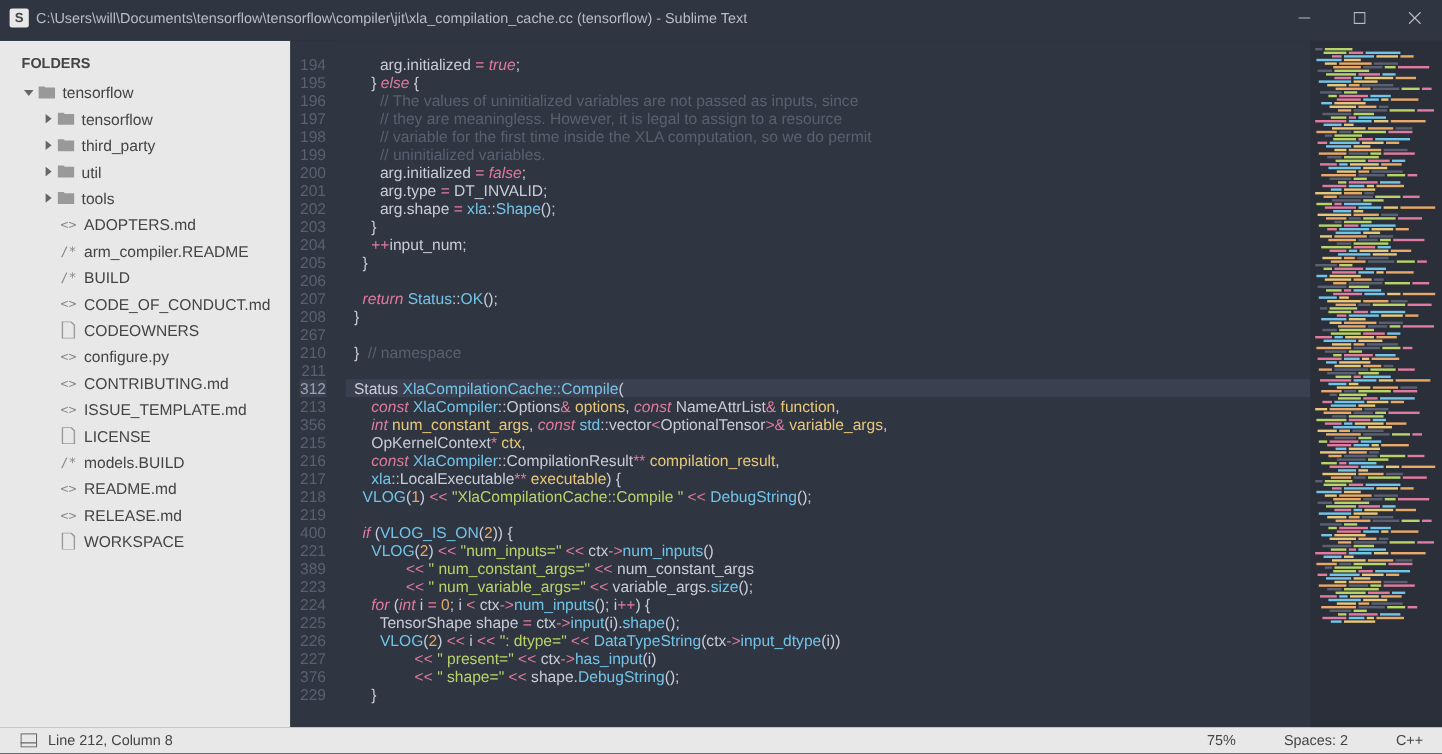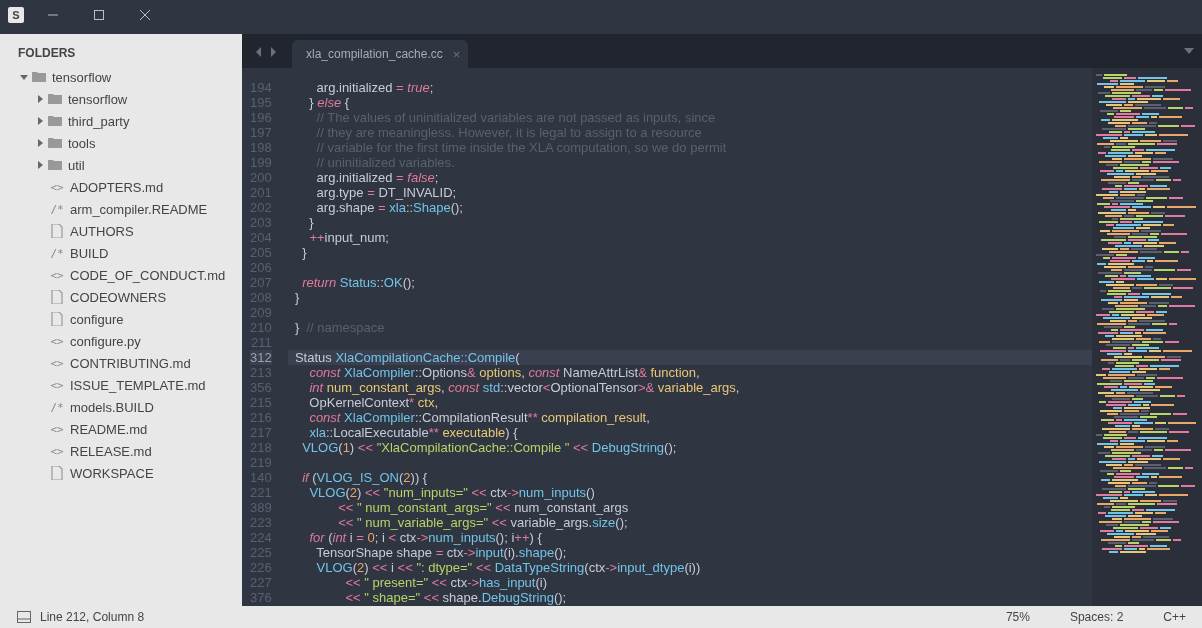--- a/index.html
+++ b/index.html
@@ -75,20 +75,21 @@
 .statusbar { height: 22px; background: #e8e8e8; display: flex; align-items: center; padding: 0 16px; font-size: 12px; color: #444; }
 .statusbar .left { flex: 1; display: flex; align-items: center; }
 .sb-icon { width: 16px; height: 16px; margin-right: 8px; display: inline-flex; align-items: center; justify-content: center; color: #666; }
 .statusbar .right { display: flex; gap: 40px; }
 </style>
 </head>
 <body>
 
 <div class="titlebar">
   <div class="titlebar-icon">S</div>
+  <div class="titlebar-title">C:\Users\will\Documents\tensorflow\tensorflow\compiler\jit\xla_compilation_cache.cc (tensorflow) - Sublime Text</div>
   <div class="win-controls">
     <div class="win-btn">
       <svg viewBox="0 0 10 10">
           <line x1="0" y1="5" x2="10" y2="5" stroke="currentColor" stroke-width="1"></line>
         </svg>
     </div>
     <div class="win-btn">
       <svg viewBox="0 0 10 10">
           <rect x="0.5" y="0.5" width="9" height="9" fill="none" stroke="currentColor" stroke-width="1"></rect>
         </svg>
@@ -153,184 +154,156 @@
           <span class="tree-chevron">
             <svg viewBox="0 0 8 8">
               <polygon points="2,0 7,4 2,8" fill="currentColor"></polygon>
             </svg>
           </span>
           <span class="tree-icon">
             <svg width="14" height="12" viewBox="0 0 14 12">
               <path d="M0 1 L5 1 L6 2 L14 2 L14 11 L0 11 Z" fill="#999"></path>
             </svg>
           </span>
-          <span class="tree-label">tools</span>
+          <span class="tree-label">util</span>
         </div>
         <div class="tree-item subfolder">
           <span class="tree-chevron">
             <svg viewBox="0 0 8 8">
               <polygon points="2,0 7,4 2,8" fill="currentColor"></polygon>
             </svg>
           </span>
           <span class="tree-icon">
             <svg width="14" height="12" viewBox="0 0 14 12">
               <path d="M0 1 L5 1 L6 2 L14 2 L14 11 L0 11 Z" fill="#999"></path>
             </svg>
           </span>
-          <span class="tree-label">util</span>
+          <span class="tree-label">tools</span>
         </div>
       </div>
     <div id="files">
         <div class="tree-item file">
           <span class="tree-icon">
             <span style="font-family:monospace;font-size:11px;color:#888">&lt;&gt;</span>
           </span>
           <span class="tree-label">ADOPTERS.md</span>
         </div>
         <div class="tree-item file">
           <span class="tree-icon">
             <span style="font-family:monospace;font-size:11px;color:#888">/*</span>
           </span>
           <span class="tree-label">arm_compiler.README</span>
         </div>
         <div class="tree-item file">
           <span class="tree-icon">
+            <span style="font-family:monospace;font-size:11px;color:#888">/*</span>
+          </span>
+          <span class="tree-label">BUILD</span>
+        </div>
+        <div class="tree-item file">
+          <span class="tree-icon">
+            <span style="font-family:monospace;font-size:11px;color:#888">&lt;&gt;</span>
+          </span>
+          <span class="tree-label">CODE_OF_CONDUCT.md</span>
+        </div>
+        <div class="tree-item file">
+          <span class="tree-icon">
             <svg width="12" height="14" viewBox="0 0 12 14">
               <path d="M1 0 L8 0 L11 3 L11 14 L1 14 Z" fill="none" stroke="#999" stroke-width="1.2"></path>
             </svg>
           </span>
-          <span class="tree-label">AUTHORS</span>
+          <span class="tree-label">CODEOWNERS</span>
         </div>
         <div class="tree-item file">
           <span class="tree-icon">
-            <span style="font-family:monospace;font-size:11px;color:#888">/*</span>
-          </span>
-          <span class="tree-label">BUILD</span>
+            <span style="font-family:monospace;font-size:11px;color:#888">&lt;&gt;</span>
+          </span>
+          <span class="tree-label">configure.py</span>
         </div>
         <div class="tree-item file">
           <span class="tree-icon">
             <span style="font-family:monospace;font-size:11px;color:#888">&lt;&gt;</span>
           </span>
-          <span class="tree-label">CODE_OF_CONDUCT.md</span>
+          <span class="tree-label">CONTRIBUTING.md</span>
+        </div>
+        <div class="tree-item file">
+          <span class="tree-icon">
+            <span style="font-family:monospace;font-size:11px;color:#888">&lt;&gt;</span>
+          </span>
+          <span class="tree-label">ISSUE_TEMPLATE.md</span>
         </div>
         <div class="tree-item file">
           <span class="tree-icon">
             <svg width="12" height="14" viewBox="0 0 12 14">
               <path d="M1 0 L8 0 L11 3 L11 14 L1 14 Z" fill="none" stroke="#999" stroke-width="1.2"></path>
             </svg>
           </span>
-          <span class="tree-label">CODEOWNERS</span>
+          <span class="tree-label">LICENSE</span>
+        </div>
+        <div class="tree-item file">
+          <span class="tree-icon">
+            <span style="font-family:monospace;font-size:11px;color:#888">/*</span>
+          </span>
+          <span class="tree-label">models.BUILD</span>
+        </div>
+        <div class="tree-item file">
+          <span class="tree-icon">
+            <span style="font-family:monospace;font-size:11px;color:#888">&lt;&gt;</span>
+          </span>
+          <span class="tree-label">README.md</span>
+        </div>
+        <div class="tree-item file">
+          <span class="tree-icon">
+            <span style="font-family:monospace;font-size:11px;color:#888">&lt;&gt;</span>
+          </span>
+          <span class="tree-label">RELEASE.md</span>
         </div>
         <div class="tree-item file">
           <span class="tree-icon">
             <svg width="12" height="14" viewBox="0 0 12 14">
               <path d="M1 0 L8 0 L11 3 L11 14 L1 14 Z" fill="none" stroke="#999" stroke-width="1.2"></path>
             </svg>
           </span>
-          <span class="tree-label">configure</span>
-        </div>
-        <div class="tree-item file">
-          <span class="tree-icon">
-            <span style="font-family:monospace;font-size:11px;color:#888">&lt;&gt;</span>
-          </span>
-          <span class="tree-label">configure.py</span>
-        </div>
-        <div class="tree-item file">
-          <span class="tree-icon">
-            <span style="font-family:monospace;font-size:11px;color:#888">&lt;&gt;</span>
-          </span>
-          <span class="tree-label">CONTRIBUTING.md</span>
-        </div>
-        <div class="tree-item file">
-          <span class="tree-icon">
-            <span style="font-family:monospace;font-size:11px;color:#888">&lt;&gt;</span>
-          </span>
-          <span class="tree-label">ISSUE_TEMPLATE.md</span>
-        </div>
-        <div class="tree-item file">
-          <span class="tree-icon">
-            <span style="font-family:monospace;font-size:11px;color:#888">/*</span>
-          </span>
-          <span class="tree-label">models.BUILD</span>
-        </div>
-        <div class="tree-item file">
-          <span class="tree-icon">
-            <span style="font-family:monospace;font-size:11px;color:#888">&lt;&gt;</span>
-          </span>
-          <span class="tree-label">README.md</span>
-        </div>
-        <div class="tree-item file">
-          <span class="tree-icon">
-            <span style="font-family:monospace;font-size:11px;color:#888">&lt;&gt;</span>
-          </span>
-          <span class="tree-label">RELEASE.md</span>
-        </div>
-        <div class="tree-item file">
-          <span class="tree-icon">
-            <svg width="12" height="14" viewBox="0 0 12 14">
-              <path d="M1 0 L8 0 L11 3 L11 14 L1 14 Z" fill="none" stroke="#999" stroke-width="1.2"></path>
-            </svg>
-          </span>
           <span class="tree-label">WORKSPACE</span>
         </div>
       </div>
   </div>
 
   <div class="editor-area">
-    <div class="tabbar">
-      <div class="nav-arrows">
-        <span><svg viewBox="0 0 12 12">
-              <polygon points="8,1 3,6 8,11" fill="currentColor"></polygon>
-            </svg></span>
-        <span><svg viewBox="0 0 12 12">
-              <polygon points="4,1 9,6 4,11" fill="currentColor"></polygon>
-            </svg></span>
-      </div>
-      <div class="tab-spacer"></div>
-      <div class="tab">
-        <span>xla_compilation_cache.cc</span>
-        <span class="tab-close">×</span>
-      </div>
-      <div class="tab-dropdown">
-        <svg viewBox="0 0 10 10">
-            <polygon points="0,2 10,2 5,8" fill="currentColor"></polygon>
-          </svg>
-      </div>
-    </div>
 
     <div class="code-wrap">
       <div class="code-panel">
         <div class="gutter" id="gutter">
             <div>194</div>
             <div>195</div>
             <div>196</div>
             <div>197</div>
             <div>198</div>
             <div>199</div>
             <div>200</div>
             <div>201</div>
             <div>202</div>
             <div>203</div>
             <div>204</div>
             <div>205</div>
             <div>206</div>
             <div>207</div>
             <div>208</div>
-            <div>209</div>
+            <div>267</div>
             <div>210</div>
             <div>211</div>
             <div class="active">312</div>
             <div>213</div>
             <div>356</div>
             <div>215</div>
             <div>216</div>
             <div>217</div>
             <div>218</div>
             <div>219</div>
-            <div>140</div>
+            <div>400</div>
             <div>221</div>
             <div>389</div>
             <div>223</div>
             <div>224</div>
             <div>225</div>
             <div>226</div>
             <div>227</div>
             <div>376</div>
             <div>229</div>
           </div>

